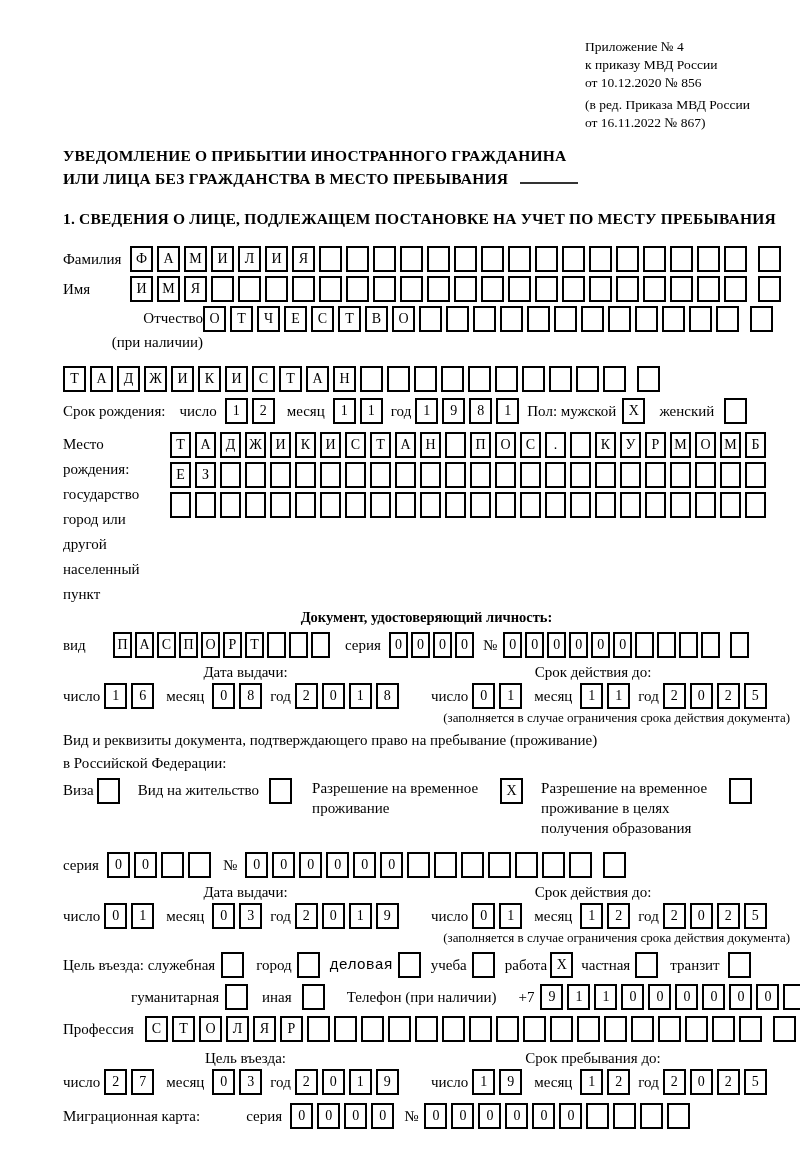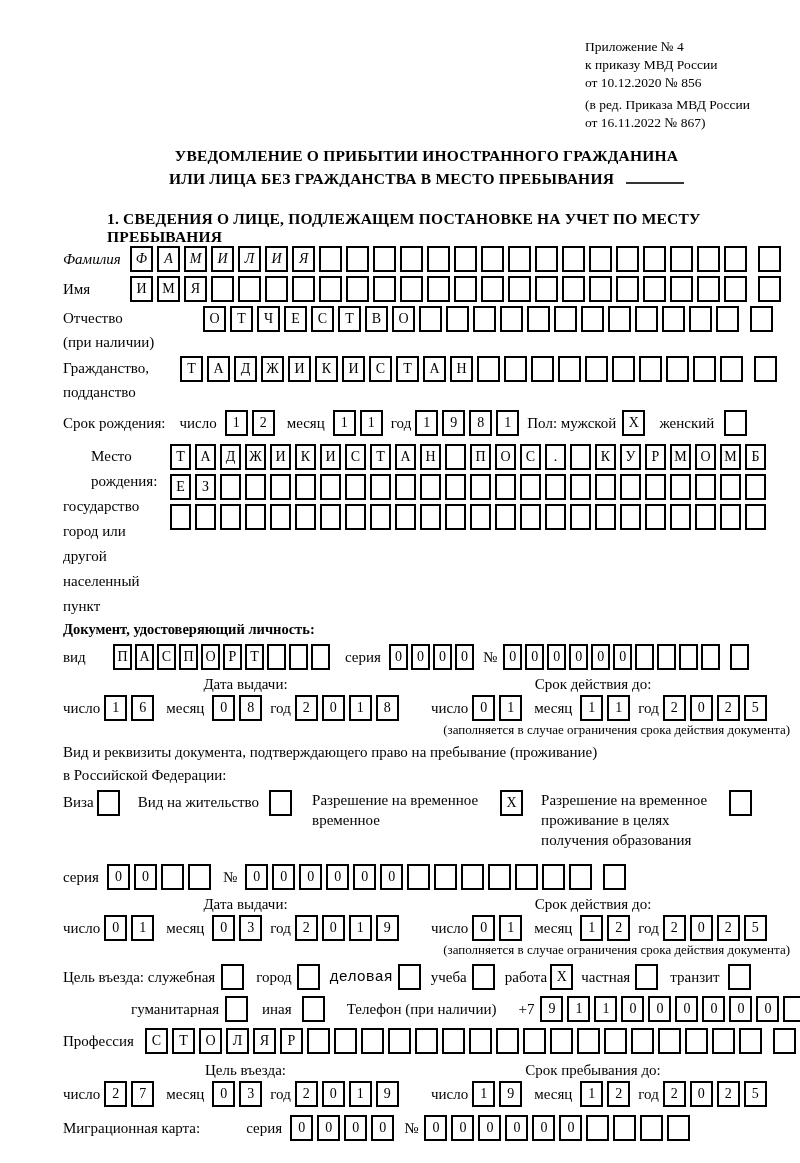--- a/index.html
+++ b/index.html
@@ -12,24 +12,24 @@
   .cell{display:inline-flex;align-items:center;justify-content:center;box-sizing:border-box;
         width:23px;height:26px;border:2px solid #000;margin-right:4px;font-size:14px;background:#fff;}
   .sm .cell{width:21px;}
   .xs .cell{width:19px;margin-right:3px;}
   .cell.tail{margin-left:7px;}
   .lbl{flex:none;}
   .ml2{line-height:24px;}
   .appendix{font-size:13.5px;line-height:18px;width:205px;margin-left:auto;}
   .appendix .gap{height:4px;}
   .forma{text-align:right;font-weight:bold;padding-right:30px;margin-top:14px;font-size:15px;letter-spacing:.5px;}
-  .title{text-align:center;font-weight:bold;font-size:15.5px;line-height:23px;margin-top:12px;letter-spacing:.2px;}
+  .title{font-weight:bold;font-size:15.5px;line-height:23px;margin-top:12px;letter-spacing:.2px;}
   .blank-line{display:inline-block;width:58px;border-bottom:2px solid #333;height:2px;margin-left:12px;}
-  .section1{font-weight:bold;font-size:15.5px;margin-top:20px;letter-spacing:.2px;margin-left:44px;}
-  .center-hdr{font-weight:bold;font-size:14.5px;}
+  .section1{font-weight:bold;font-size:15.5px;margin-top:20px;letter-spacing:.2px;}
+  .center-hdr{text-align:center;font-weight:bold;font-size:14.5px;}
   .note{font-size:13px;text-align:right;margin-top:1px;}
   .date-hdr{display:flex;font-size:15px;margin-top:6px;}
   .opt-lbl{line-height:20px;text-align:left;}
   .mb4{margin-bottom:4px;}
   .mt6{margin-top:6px;}
 </style>
 </head>
 <body>
 
 <div class="page">
@@ -46,21 +46,21 @@
 
   <div class="title">
     <div>УВЕДОМЛЕНИЕ О ПРИБЫТИИ ИНОСТРАННОГО ГРАЖДАНИНА</div>
     <div>
       <span>ИЛИ ЛИЦА БЕЗ ГРАЖДАНСТВА В МЕСТО ПРЕБЫВАНИЯ</span><span class="blank-line"></span>
     </div>
   </div>
 
   <div class="section1">1. СВЕДЕНИЯ О ЛИЦЕ, ПОДЛЕЖАЩЕМ ПОСТАНОВКЕ НА УЧЕТ ПО МЕСТУ ПРЕБЫВАНИЯ</div>
 
-  <div class="r mb4" style="margin-top:0;font-style:italic;">
+  <div class="r mb4" style="margin-top:18px;">
     <span class="lbl" style="width:67px;">Фамилия</span>
     <span class="cells">
         <span class="cell">Ф</span>
         <span class="cell">А</span>
         <span class="cell">М</span>
         <span class="cell">И</span>
         <span class="cell">Л</span>
         <span class="cell">И</span>
         <span class="cell">Я</span>
         <span class="cell"></span>
@@ -106,21 +106,21 @@
         <span class="cell"></span>
         <span class="cell"></span>
         <span class="cell"></span>
         <span class="cell"></span>
         <span class="cell"></span>
         <span class="cell"></span>
         <span class="cell tail"></span>
       </span>
   </div>
 
-  <div class="rt" style="margin-bottom:2px;">
+  <div class="rt" style="margin-bottom:12px;text-align:right;">
     <span class="lbl ml2" style="width:140px;">
       <span style="display:block;">Отчество</span>
       <span style="display:block;">(при наличии)</span>
     </span>
     <span class="cells">
         <span class="cell">О</span>
         <span class="cell">Т</span>
         <span class="cell">Ч</span>
         <span class="cell">Е</span>
         <span class="cell">С</span>
@@ -137,24 +137,20 @@
         <span class="cell"></span>
         <span class="cell"></span>
         <span class="cell"></span>
         <span class="cell"></span>
         <span class="cell"></span>
         <span class="cell tail"></span>
       </span>
   </div>
 
   <div class="rt" style="margin-bottom:6px;">
-    <span class="lbl ml2" style="width:117px;">
-      <span style="display:block;">Гражданство,</span>
-      <span style="display:block;">подданство</span>
-    </span>
     <span class="cells">
         <span class="cell">Т</span>
         <span class="cell">А</span>
         <span class="cell">Д</span>
         <span class="cell">Ж</span>
         <span class="cell">И</span>
         <span class="cell">К</span>
         <span class="cell">И</span>
         <span class="cell">С</span>
         <span class="cell">Т</span>
@@ -198,21 +194,21 @@
         <span class="cell">X</span>
       </span>
     <span class="lbl" style="margin-left:10px;margin-right:10px;">женский</span>
     <span class="cells">
         <span class="cell"></span>
       </span>
   </div>
 
   <div class="rt sm" style="margin-bottom:2px;">
     <span class="lbl" style="width:107px;line-height:25px;">
-      <span style="display:block;margin-left:28px;">Место рождения:</span>
+      <span style="display:block;">Место рождения:</span>
       <span style="display:block;">государство</span>
       <span style="display:block;">город или другой</span>
       <span style="display:block;">населенный пункт</span>
     </span>
     <span>
       <span class="cells mb4" style="display:flex;">
           <span class="cell">Т</span>
           <span class="cell">А</span>
           <span class="cell">Д</span>
           <span class="cell">Ж</span>
@@ -384,21 +380,21 @@
     <span class="lbl" style="line-height:24px;">Виза</span>
     <span class="cells" style="margin-left:3px;">
         <span class="cell"></span>
       </span>
     <span class="lbl" style="line-height:24px;margin-left:14px;">Вид на жительство</span>
     <span class="cells" style="margin-left:10px;">
         <span class="cell"></span>
       </span>
     <span class="opt-lbl" style="width:182px;margin-left:16px;">
       <span style="display:block;">Разрешение на временное</span>
-      <span style="display:block;">временное</span>
+      <span style="display:block;">проживание</span>
     </span>
     <span class="cells" style="margin-left:6px;">
         <span class="cell">X</span>
       </span>
     <span class="opt-lbl" style="width:182px;margin-left:14px;">
       <span style="display:block;">Разрешение на временное</span>
       <span style="display:block;">проживание в целях</span>
       <span style="display:block;">получения образования</span>
     </span>
     <span class="cells" style="margin-left:6px;">

